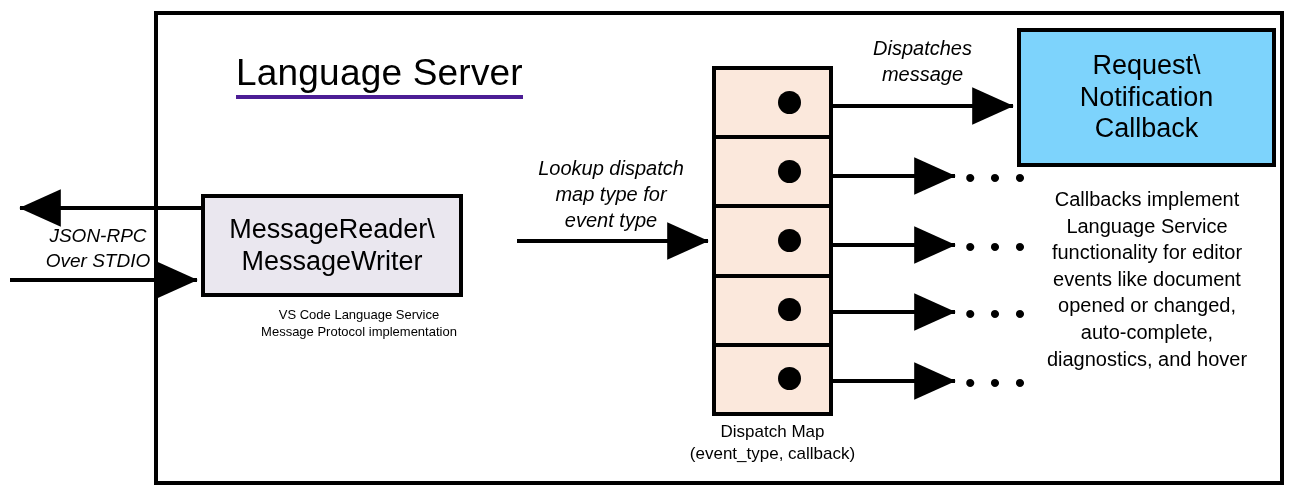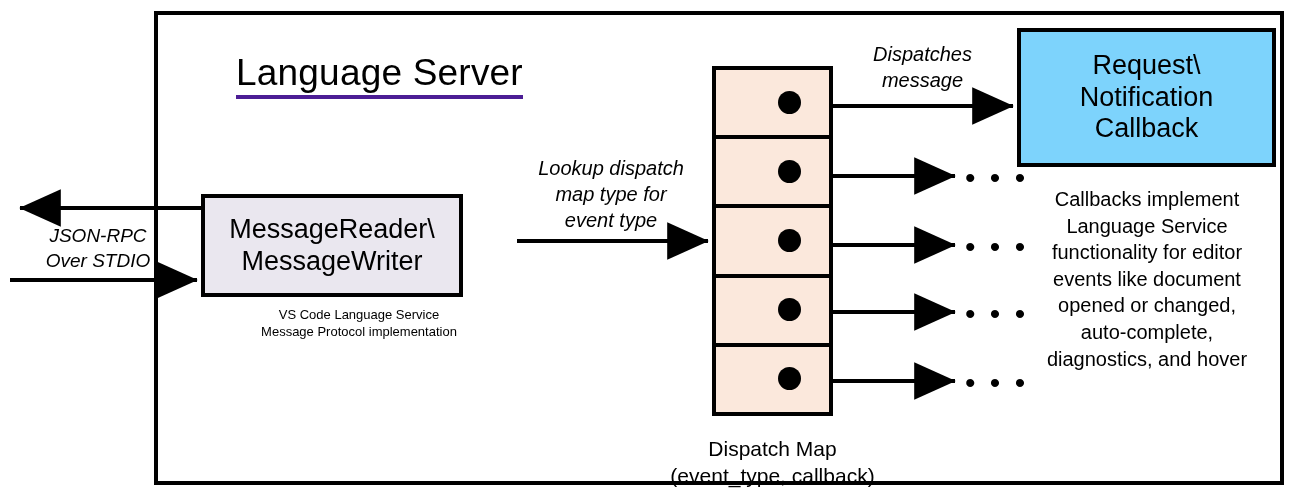--- a/index.html
+++ b/index.html
@@ -104,23 +104,22 @@
     margin-top: -12px;
     border-radius: 50%;
     background: #000000;
   }
   .dispatch-caption {
     position: absolute;
     left: 640px;
     top: 421px;
     width: 265px;
     text-align: center;
-    font-size: 21px;
+    font-size: 17px;
     line-height: 1.3;
-    margin-top: 14px;
   }
   
   .callback-box {
     left: 1017px;
     top: 28px;
     width: 259px;
     height: 139px;
     border: 4px solid #000000;
     background: #7dd3fc;
     font-size: 27px;
@@ -149,21 +148,21 @@
     font-size: 19px;
   }
   .label-lookup {
     left: 516px;
     top: 155px;
     width: 190px;
     font-size: 20px;
   }
   .label-dispatches {
     left: 835px;
-    top: 41px;
+    top: 35px;
     width: 175px;
     font-size: 20px;
   }
   .ellipsis {
     position: absolute;
     font-size: 30px;
     letter-spacing: 3px;
     line-height: 1;
     color: #000000;
   }

